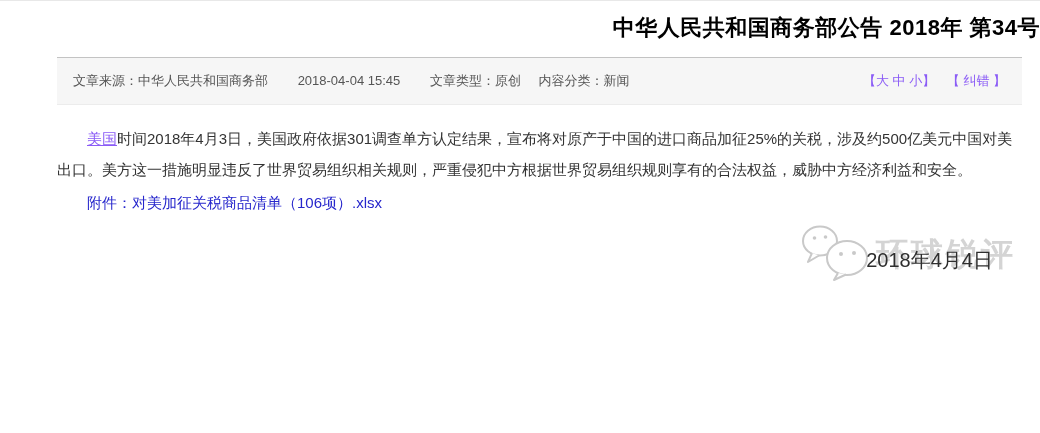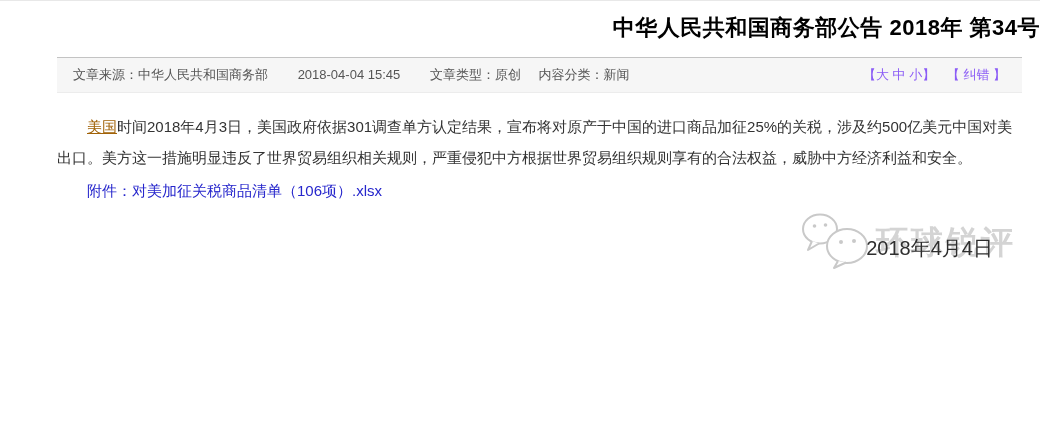--- a/index.html
+++ b/index.html
@@ -10,42 +10,42 @@
     border-top:1px solid #e8e8e8;
   }
   .page-title {
     margin:0; padding-top:14px;
     text-align:right;
     font-size:22px; font-weight:700; color:#000;
     letter-spacing:0.5px; line-height:26px;
   }
   .meta-bar {
     margin:16px 18px 0 57px;
-    height:36px; box-sizing:border-box;
+    height:48px; box-sizing:border-box;
     background:#f6f6f6;
     border-top:1px solid #c3c3c3;
     border-bottom:1px solid #ececec;
     display:flex; align-items:center; justify-content:space-between;
     padding:0 16px;
     font-size:13px; color:#555;
     white-space:nowrap;
   }
   .meta-left span, .meta-right span { display:inline-block; }
   .gap-lg { margin-left:26px; }
   .gap-md { margin-left:14px; }
   .meta-right { color:#8b5cf6; }
   .meta-tool { cursor:pointer; margin-left:8px; }
   .content {
     margin:0 18px 0 57px;
     font-size:15px; line-height:31px; color:#333;
   }
   .content p { margin:12px 0 0; text-indent:2em; }
   .content p.first { margin-top:18px; }
   a.inline-link {
-    color:#a16207; text-decoration:underline; cursor:pointer;
+    color:#8b5cf6; text-decoration:underline; cursor:pointer;
   }
   p.attachment { margin-top:2px; text-indent:0;padding-left:30px; }
   p.attachment a {
     color:#2626cc; text-decoration:none; cursor:pointer;
   }
   .signature {
     margin:3px 18px 0 57px;
     text-align:right; color:#333; font-size:15px;
   }
   .signer-line { padding-right:10px; line-height:22px; }

